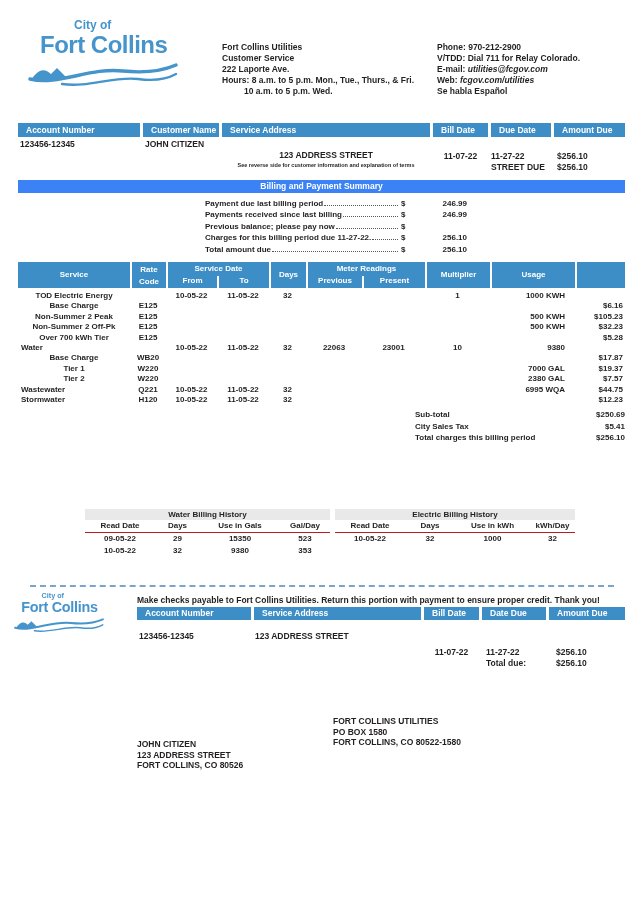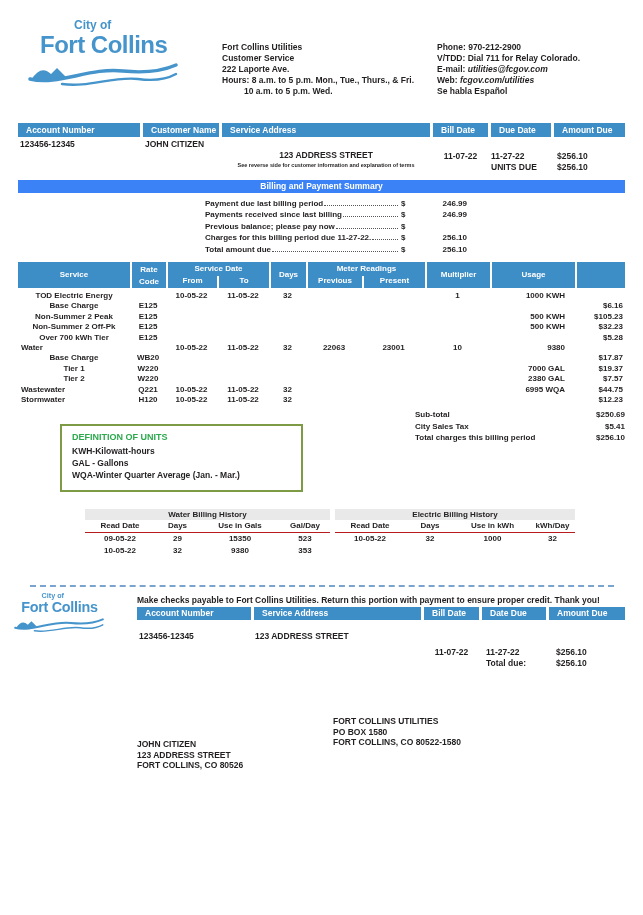--- a/index.html
+++ b/index.html
@@ -127,21 +127,21 @@
     <div class="hcell" style="width:55px;">Bill Date</div>
     <div class="hcell" style="width:60px;">Due Date</div>
     <div class="hcell" style="width:71px;">Amount Due</div>
   </div>
   <div class="val" style="left:20px;top:139px;">123456-12345</div>
   <div class="val" style="left:145px;top:139px;">JOHN CITIZEN</div>
   <div class="val ctr" style="left:222px;top:150px;width:208px;">123 ADDRESS STREET</div>
   <div class="small-note ctr" style="left:222px;top:162px;width:208px;">See reverse side for customer information and explanation of terms</div>
   <div class="val ctr" style="left:433px;top:151px;width:55px;">11-07-22</div>
   <div class="val" style="left:491px;top:151px;">11-27-22</div>
-  <div class="val" style="left:491px;top:162px;">UNITS DUE</div>
+  <div class="val" style="left:491px;top:162px;">STREET DUE</div>
   <div class="val" style="left:557px;top:151px;">$256.10</div>
   <div class="val" style="left:557px;top:162px;">$256.10</div>
 
   <div class="summary-title bluebar">Billing and Payment Summary</div>
 
   <div class="sum-row" style="top:196px;">
     <span class="sum-label">Payment due last billing period</span>
     <span class="sum-leader"></span>
     <span class="sum-cur">$</span>
     <span class="sum-amt">246.99</span>
@@ -333,26 +333,20 @@
     </div>
   </div>
 
   <div class="tot-label" style="top:410px;">Sub-total</div>
   <div class="tot-amt" style="top:410px;">$250.69</div>
   <div class="tot-label" style="top:421.5px;">City Sales Tax</div>
   <div class="tot-amt" style="top:421.5px;">$5.41</div>
   <div class="tot-label" style="top:433px;">Total charges this billing period</div>
   <div class="tot-amt" style="top:433px;">$256.10</div>
 
-  <div class="defbox">
-    <div class="def-title">DEFINITION OF UNITS</div>
-    <div class="def-line">KWH-Kilowatt-hours</div>
-    <div class="def-line">GAL - Gallons</div>
-    <div class="def-line">WQA-Winter Quarter Average (Jan. - Mar.)</div>
-  </div>
 
   <div class="hist" style="left:85px;top:509px;width:245px;">
     <div class="hist-title">Water Billing History</div>
     <div class="hist-head w-cols">
       <div>Read Date</div>
       <div>Days</div>
       <div>Use in Gals</div>
       <div>Gal/Day</div>
     </div>
     <div class="hist-row w-cols">

